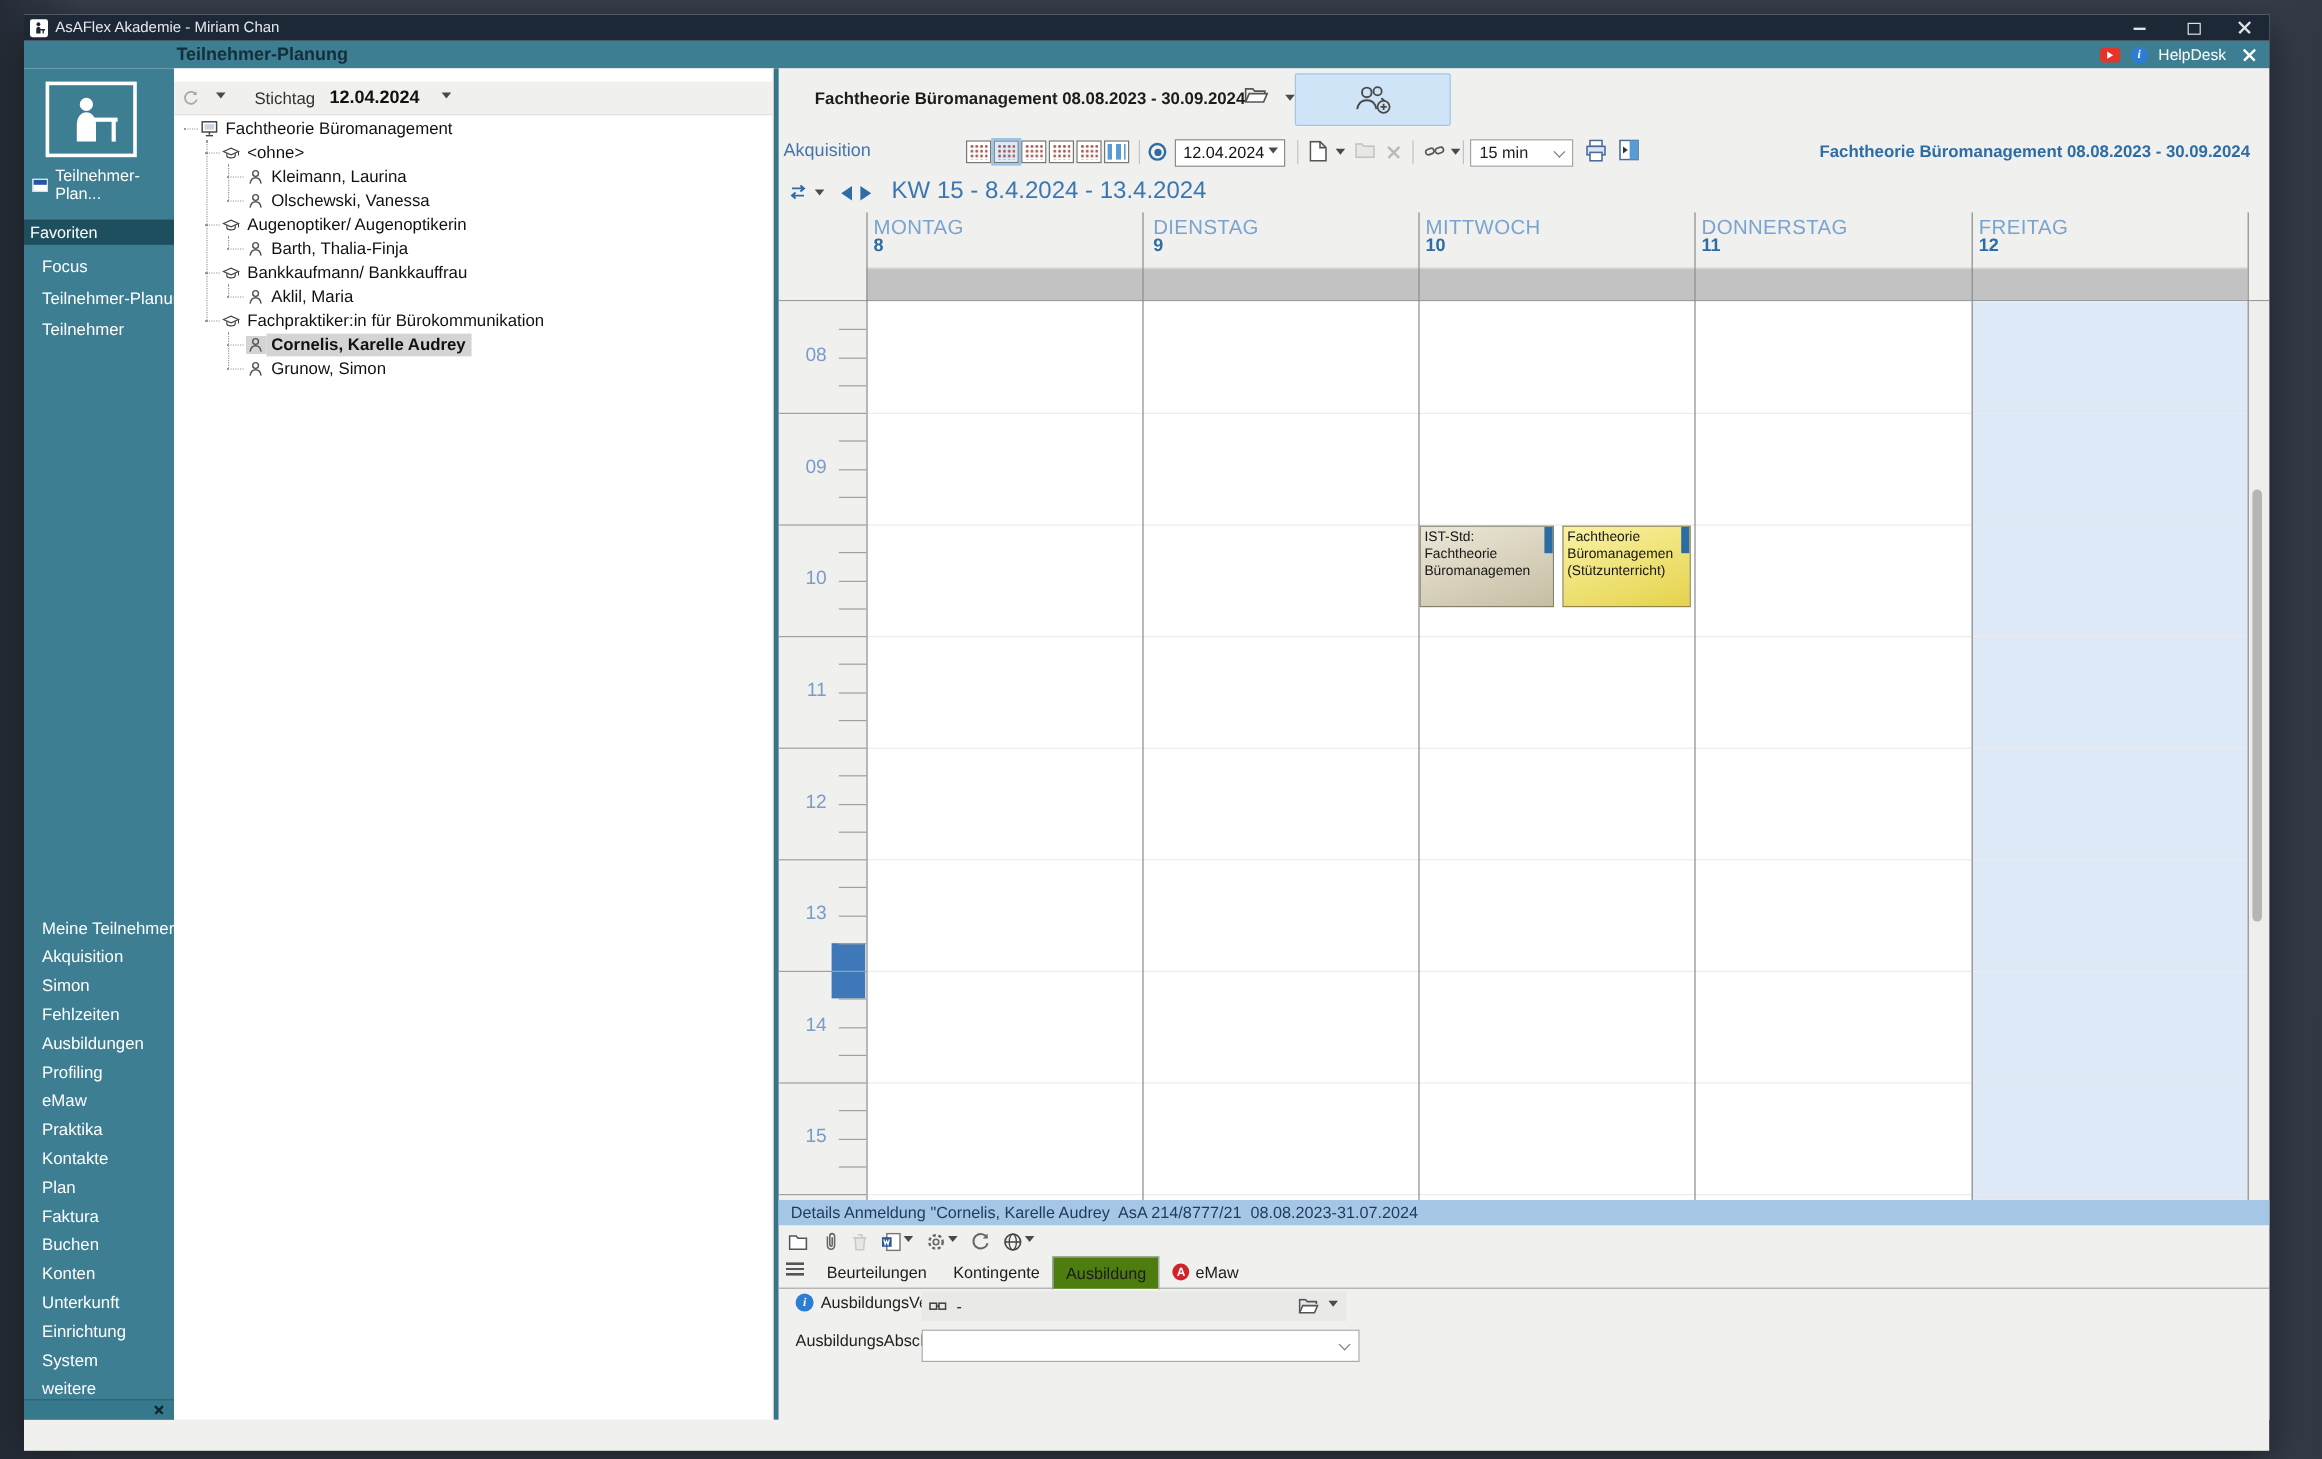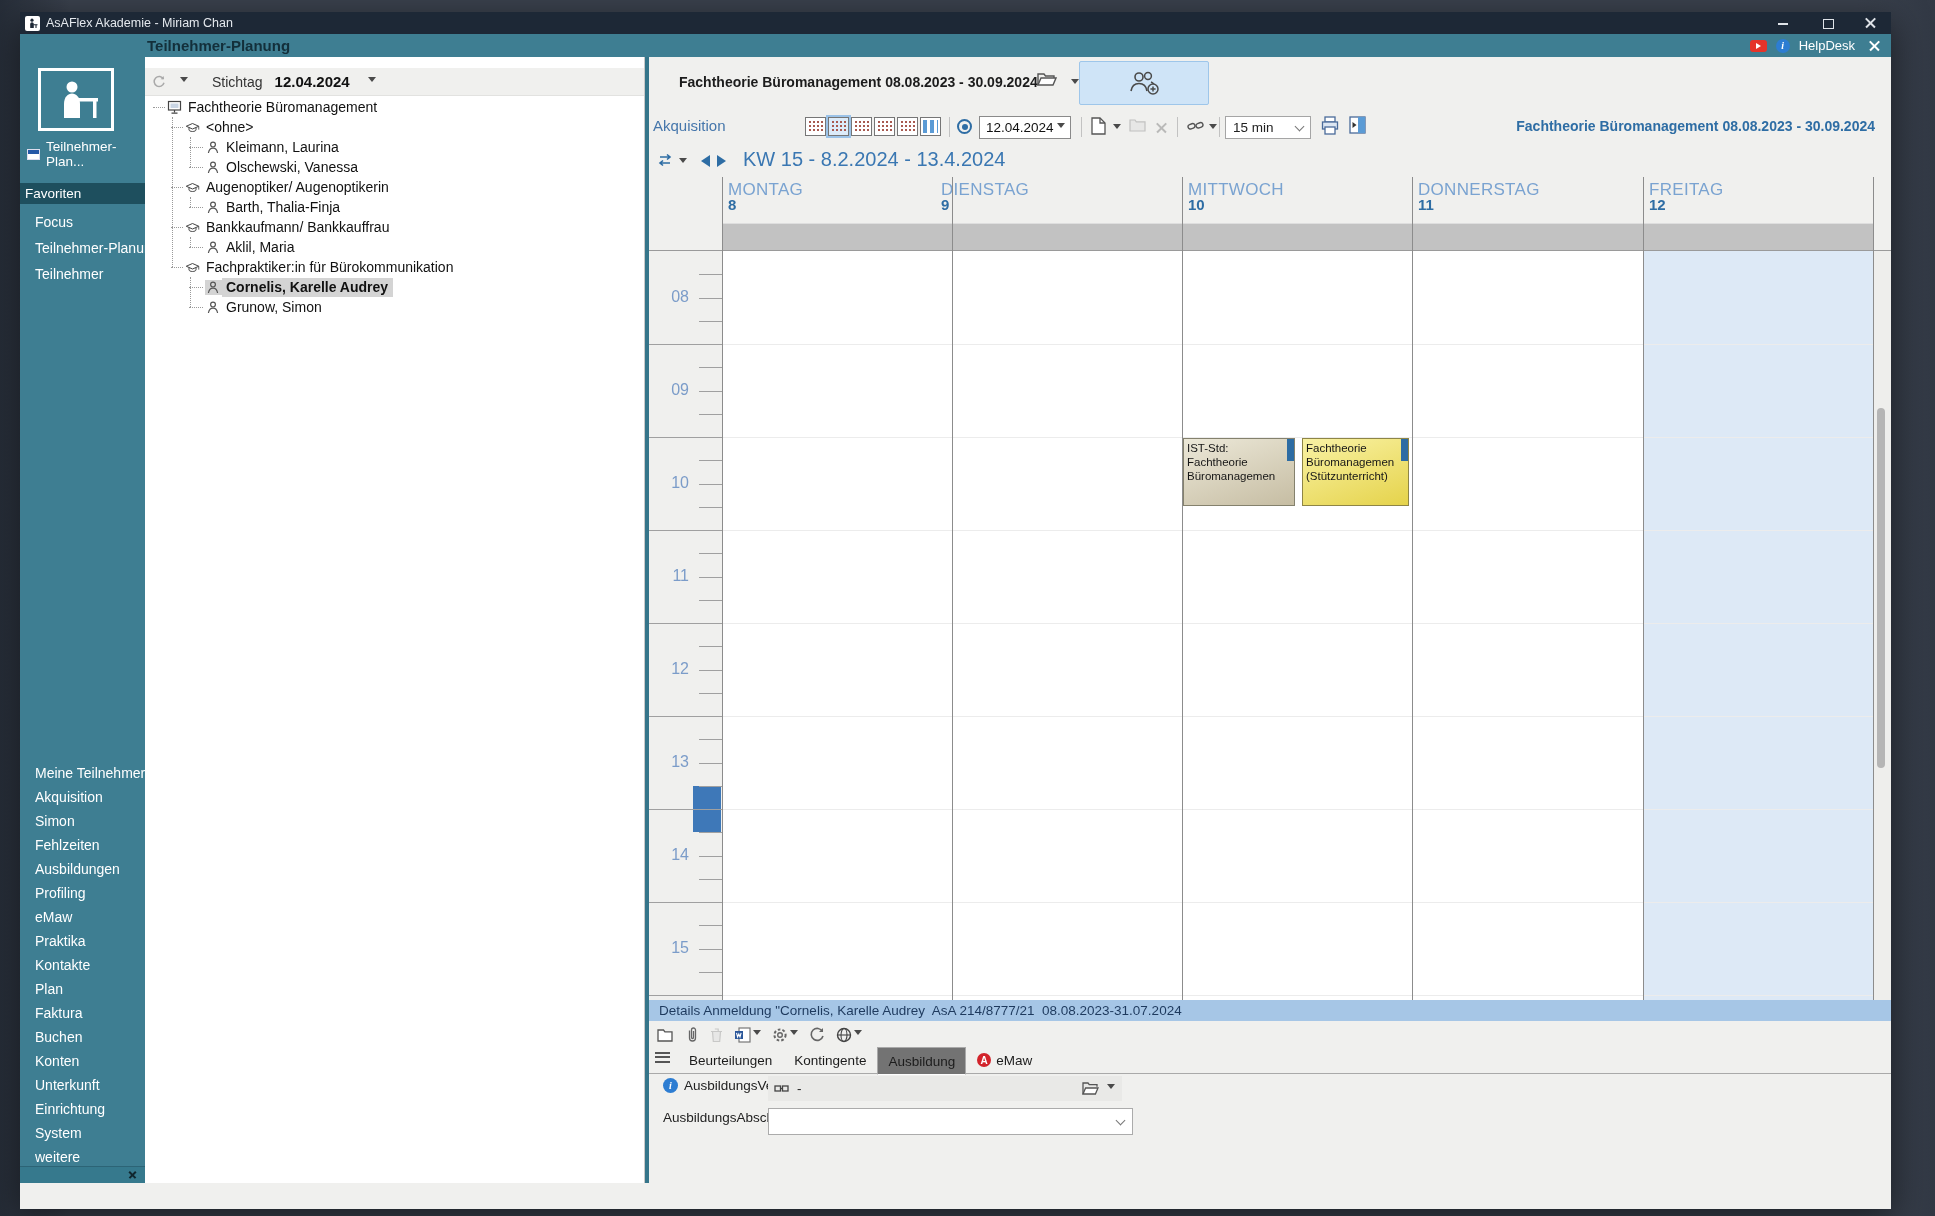--- a/index.html
+++ b/index.html
@@ -120,21 +120,21 @@
 .scrollthumb{position:absolute;left:4px;width:8px;border-radius:4px;background:#b5b5b5}
 
 
 .details{position:absolute;left:0;top:943px;width:100%;height:183px;background:#f0f0ee}
 .det-header{position:absolute;left:0;top:0;width:100%;height:21px;background:#a6c6e6;color:#1e3a5e;font-size:13.5px;display:flex;align-items:center;padding-left:10px;white-space:pre}
 .det-toolbar{position:absolute;left:0;top:21px;width:100%;height:27px;display:flex;align-items:center;gap:11px;padding-left:8px}
 .dico{display:flex;align-items:center;gap:2px}
 .det-tabs{position:absolute;left:0;top:48px;width:100%;height:26px;display:flex;align-items:center;padding-left:6px;border-bottom:1px solid #a9a9a9}
 .burger{width:15px;height:11px;margin:0 8px 6px 0;background:repeating-linear-gradient(#555 0 2px,transparent 2px 4.5px)}
 .tab{font-size:13.5px;color:#1c1c1c;padding:4px 10px 5px;border:1px solid transparent;display:flex;align-items:center;gap:5px}
-.tab.active{background:#737373;border-color:#a9a9a9;border-bottom-color:#fdfdfd;margin-bottom:-1px;padding-top:6px}
+.tab.active{background:#4d7c0f;border-color:#a9a9a9;border-bottom-color:#fdfdfd;margin-bottom:-1px;padding-top:6px}
 .emaw-ico{width:14px;height:14px;border-radius:50%;background:#d2232a;color:#fff;font-size:10px;font-weight:bold;display:flex;align-items:center;justify-content:center}
 .emaw-ico::after{content:"A"}
 .frow{position:absolute;display:flex;align-items:center;font-size:13.5px;color:#222}
 .frow1{left:14px;top:78px}
 .frow2{left:14px;top:110px}
 .vertragfield{position:absolute;left:119px;top:76px;width:354px;height:25px;background:#e9e9e7;display:flex;align-items:center;font-size:13.5px;color:#222}
 .vertragfield .val{margin-left:8px}
 .vertragfield .right{margin-left:auto;display:flex;align-items:center;gap:8px;padding-right:7px}
 .abschnittfield{position:absolute;left:119px;top:108px;width:365px;height:27px;background:#fff;border:1px solid #ababab;display:flex;align-items:center}
 .abschnittfield .chev{margin-left:auto;margin-right:8px;margin-top:-2px}
@@ -437,29 +437,29 @@
 
     <div class="kw-row">
       <span class="tb-ico" style="left:8px;top:8px">
         <svg width="16" height="14" viewBox="0 0 16 14">
               <path d="M3 4h9M10 1.5 13 4l-3 2.5M13 10H4M6 7.5 3 10l3 2.5" fill="none" stroke="#2e6da4" stroke-width="1.6"></path>
             </svg>
       </span>
       <span class="car abs" style="left:30px;top:13px"></span>
       <span class="arrL"></span>
       <span class="arrR"></span>
-      <span class="kw-title">KW 15 - 8.2.2024 - 13.4.2024</span>
+      <span class="kw-title">KW 15 - 8.4.2024 - 13.4.2024</span>
     </div>
 
     <div id="day-heads">
           <div class="dhead" style="left: 73px; width: 230px;">
             <div class="dname">MONTAG</div>
             <div class="dnum">8</div>
           </div>
-          <div class="dhead" style="left: 286px; width: 230px; text-decoration: underline;">
+          <div class="dhead" style="left: 306px; width: 230px; text-decoration: underline;">
             <div class="dname">DIENSTAG</div>
             <div class="dnum">9</div>
           </div>
           <div class="dhead" style="left: 533px; width: 230px;">
             <div class="dname">MITTWOCH</div>
             <div class="dnum">10</div>
           </div>
           <div class="dhead" style="left: 763px; width: 231px;">
             <div class="dname">DONNERSTAG</div>
             <div class="dnum">11</div>

